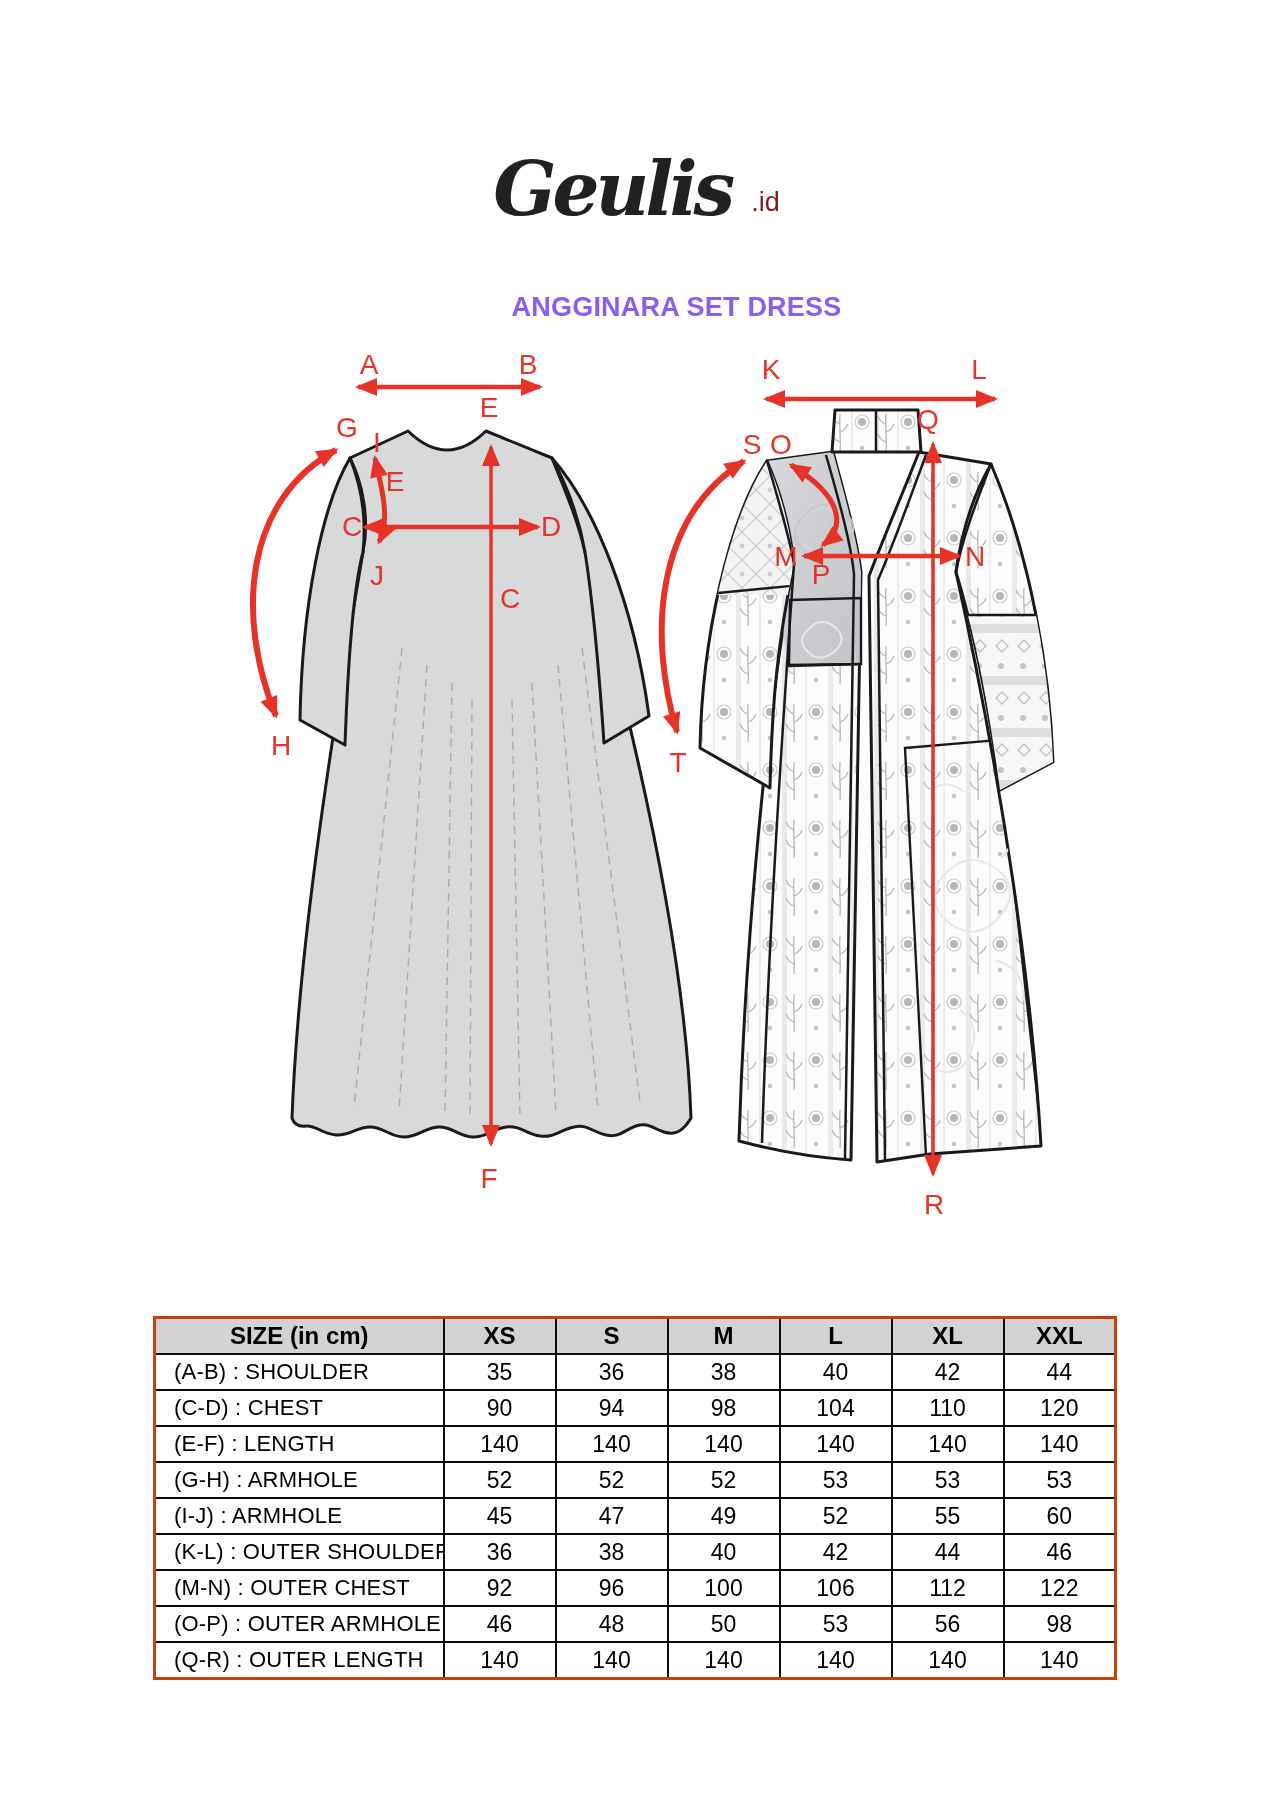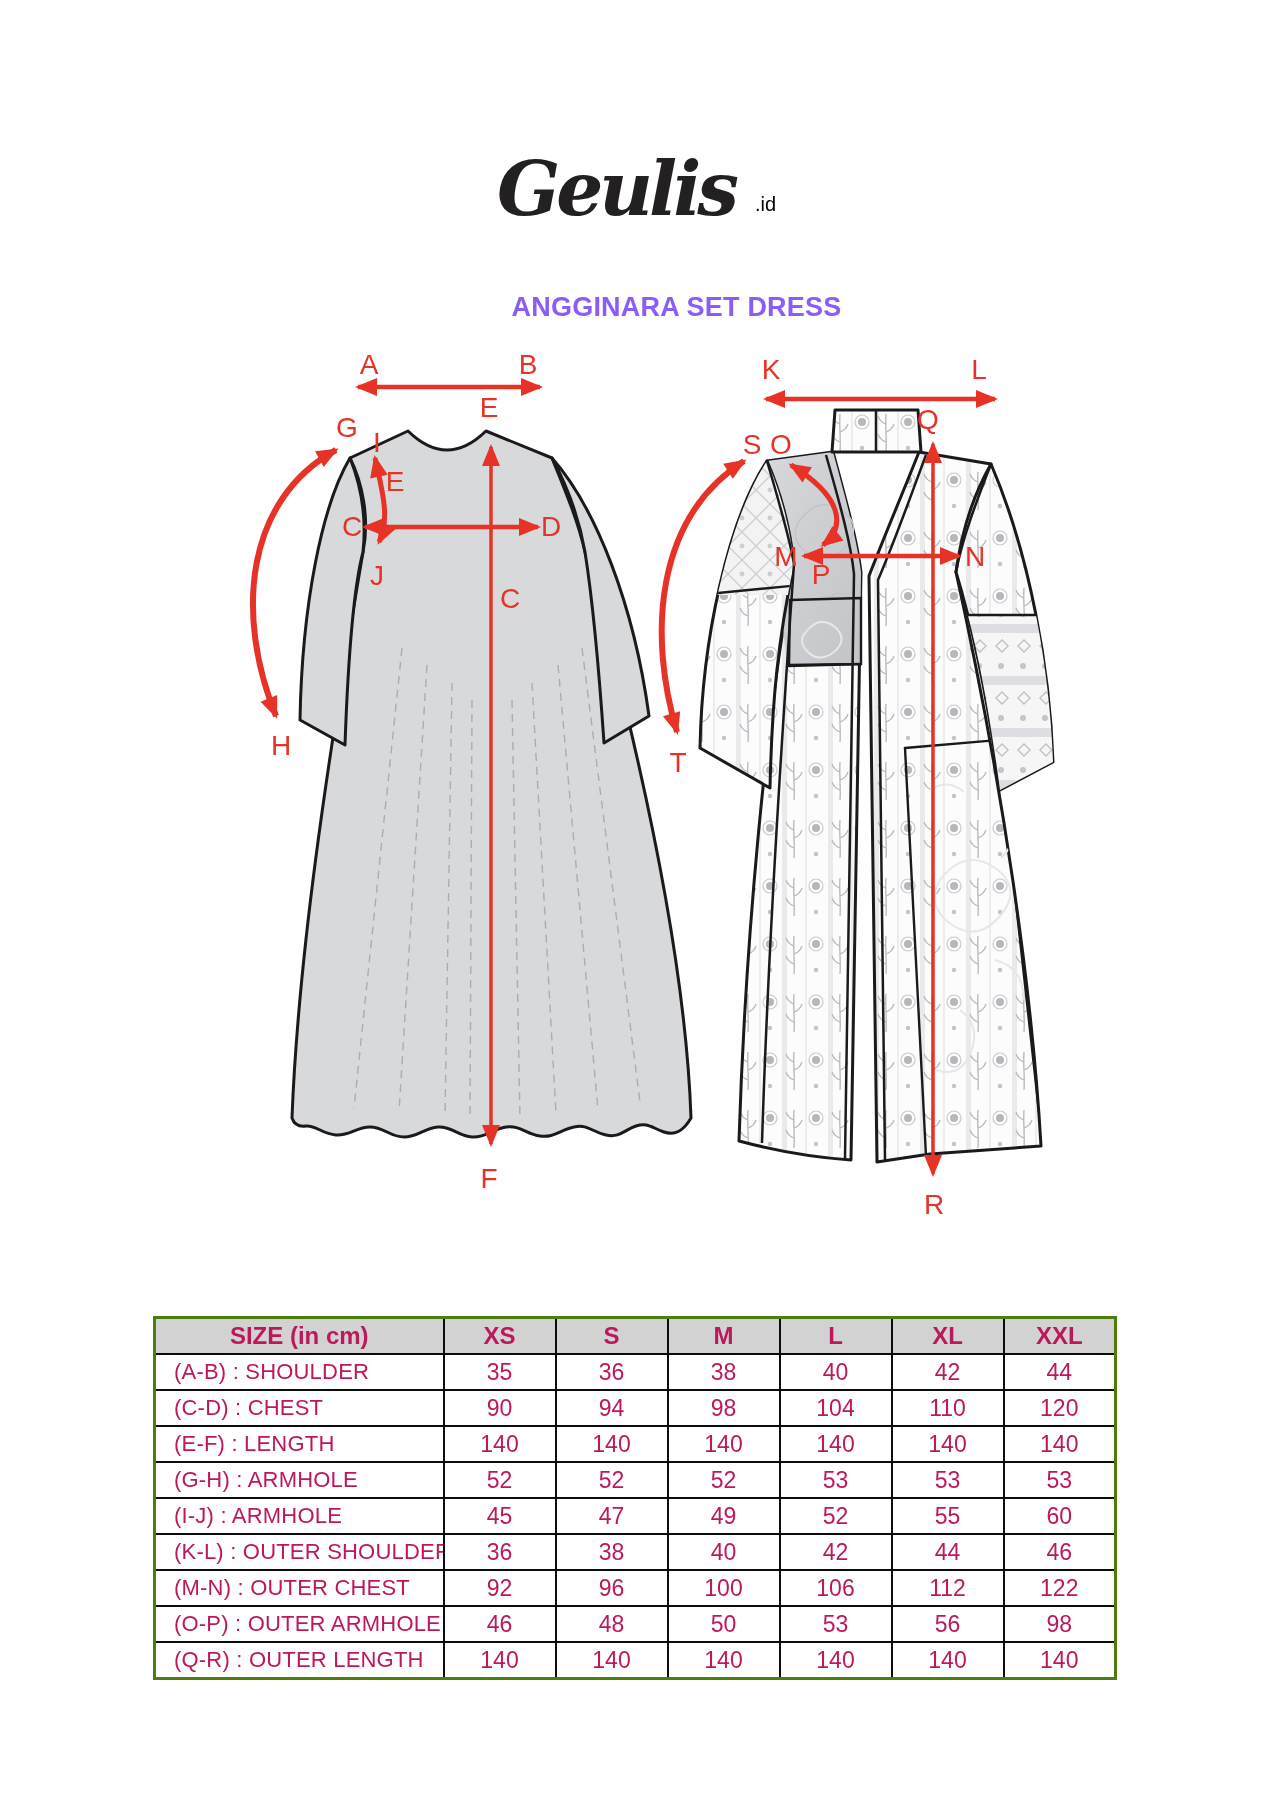--- a/index.html
+++ b/index.html
@@ -4,21 +4,21 @@
 <style>
   html,body{margin:0;padding:0;background:#ffffff;}
   body{width:1273px;height:1800px;position:relative;overflow:hidden;
        font-family:"Liberation Sans",sans-serif;color:#111;}
   .page{position:absolute;inset:0;background:#fff;}
 
   
   .logo{position:absolute;top:152px;left:0;width:100%;text-align:center;line-height:1;}
   .logo-script{font-family:"DejaVu Serif",serif;font-style:italic;font-weight:bold;
                font-size:74px;letter-spacing:-4px;color:#232021;}
-  .logo-suffix{font-family:"Liberation Sans",sans-serif;font-size:20px;color:#000000;
+  .logo-suffix{font-family:"Liberation Sans",sans-serif;font-size:27px;color:#7f1d1d;
                margin-left:20px;position:relative;top:-4px;}
   .page-title{position:absolute;top:292px;left:0;width:100%;text-align:center;
               font-size:27px;font-weight:bold;letter-spacing:0.2px;color:#8b5cf6;margin-left:40px;}
 
   
   svg.diagram{position:absolute;left:0;top:0;}
   .garment{fill:var(--garment_fill);stroke:var(--outline_ink);stroke-width:3;stroke-linejoin:round;}
   .seam{fill:none;stroke:var(--outline_ink);stroke-width:2.5;}
   .fold{fill:none;stroke:var(--fold_gray);stroke-width:1.4;stroke-dasharray:8 6;opacity:.85;}
   .panel{stroke:var(--outline_ink);stroke-width:3;stroke-linejoin:round;}
@@ -26,21 +26,21 @@
   .deco{fill:none;stroke:#c3c5c9;stroke-width:1.6;}
   .deco-light{fill:none;stroke:#e6e7e9;stroke-width:2;}
   .red-line{fill:none;stroke:var(--annotation_red);}
   .red-fill{fill:var(--annotation_red);}
   .red-label{fill:var(--annotation_red);font-family:"Liberation Sans",sans-serif;
              font-size:28px;text-anchor:middle;}
 
   
   table.size-table{position:absolute;left:153px;top:1316px;width:963px;
       border-collapse:collapse;table-layout:fixed;background:#fff;
-      border:3px solid #4d7c0f;font-size:23px;color:#be185d;}
+      border:3px solid #c2410c;font-size:23px;color:#000000;}
   .size-table th,.size-table td{border:2px solid #0c0c0c;height:34px;
       text-align:center;padding:0;font-weight:normal;white-space:nowrap;overflow:hidden;}
   .size-table th{background:var(--table_header_bg);font-weight:bold;font-size:24px;}
   .size-table td.lbl{text-align:left;padding-left:18px;font-size:22px;letter-spacing:0.2px;}
   .size-table col.c0{width:289px;}
   .size-table col.cn{width:112px;}
 </style>
 </head>
 <body>
 

